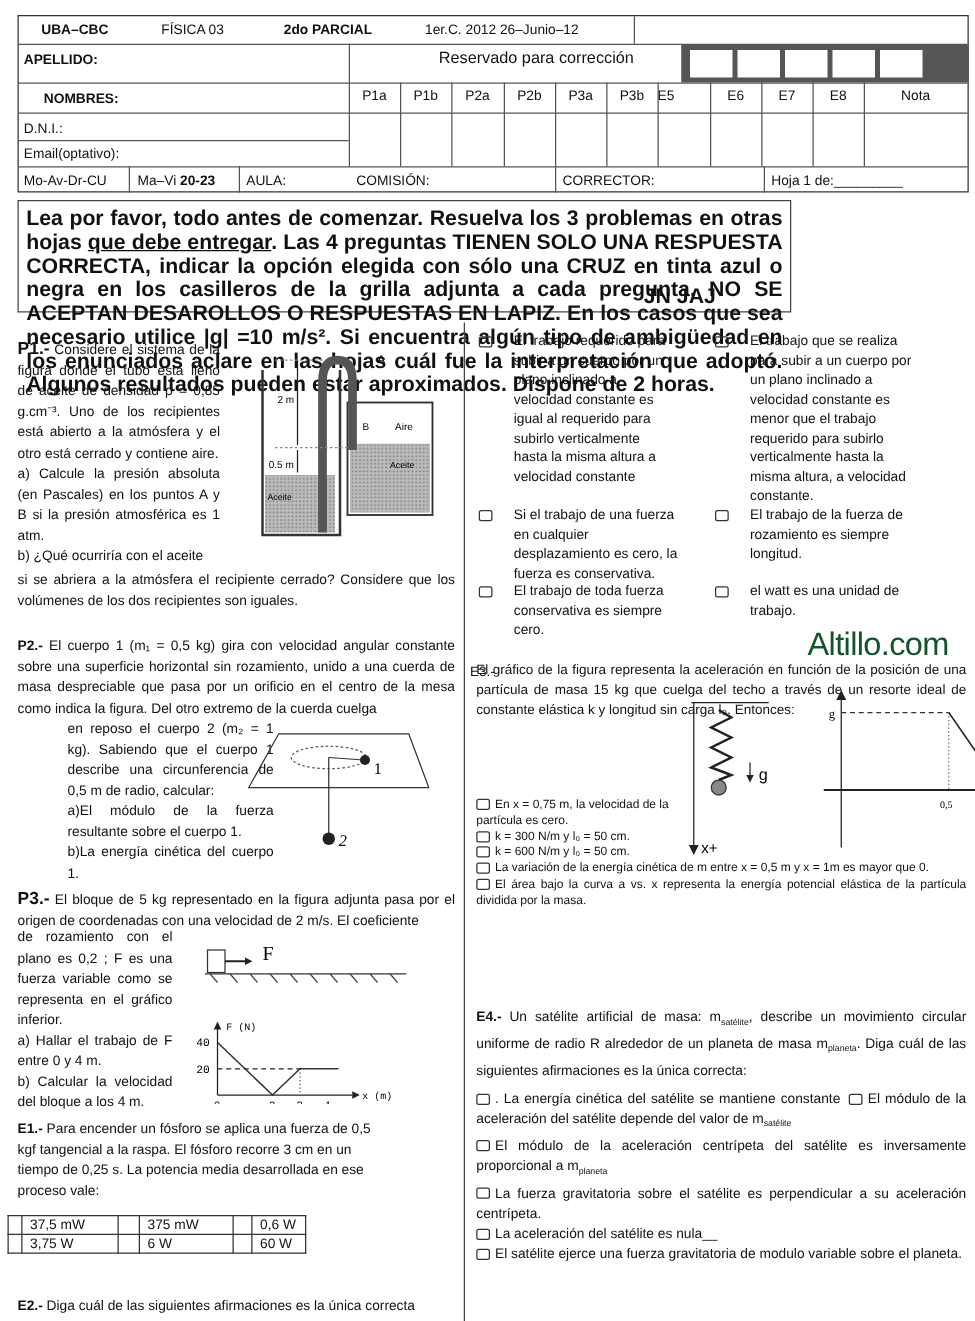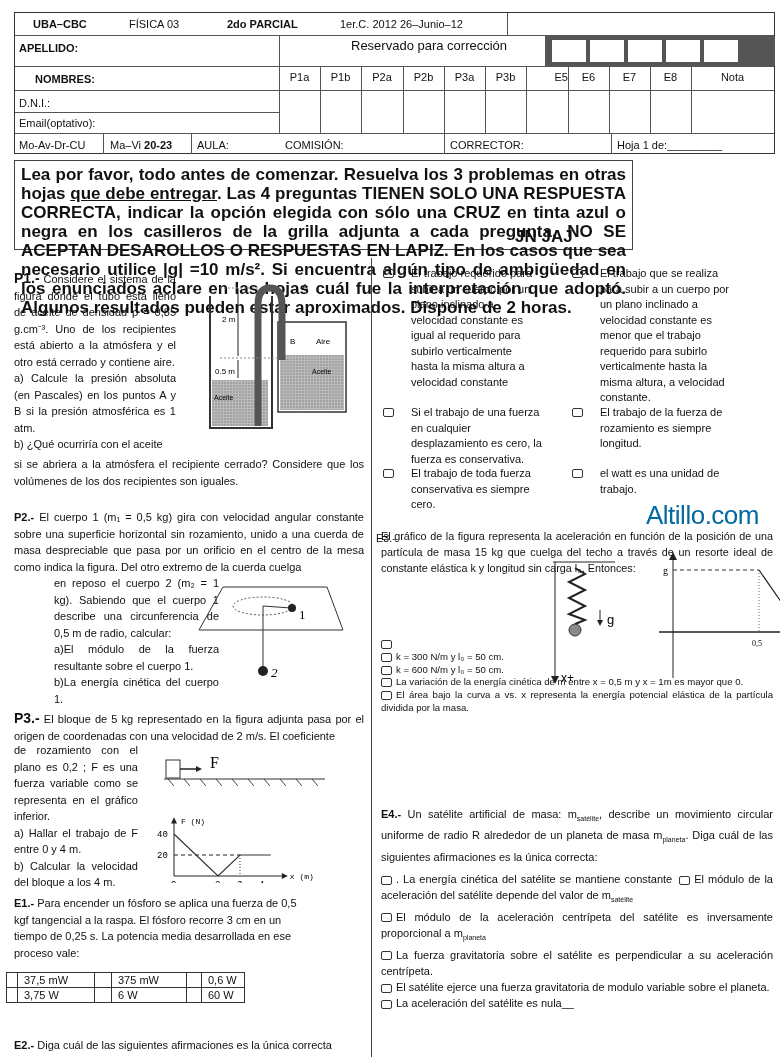--- a/index.html
+++ b/index.html
@@ -13,21 +13,21 @@
            font-size:17px; line-height:19px; text-align:justify; box-sizing:border-box; height:90px;}
   .instr u { text-decoration:underline; }
   .para { position:absolute; font-size:11px; line-height:16.5px; text-align:justify; }
   .para b { font-weight:bold; }
   .big { font-size:14px; font-weight:bold; }
   .divider { position:absolute; left:371px; top:258px; width:1px; height:799px; background:#444; }
   .cb { display:inline-block; width:9px; height:7px; border:1px solid #333; border-radius:2px; vertical-align:middle; margin-right:4px; }
   .opt { position:absolute; font-size:11px; line-height:15.5px; }
   .opt .cb { position:absolute; left:0; top:3px; }
   .opt .t { position:absolute; left:28px; top:0; }
-  .wm { position:absolute; left:646px; top:500px; font-size:26px; color:#0369a1; letter-spacing:-0.5px; }
+  .wm { position:absolute; left:646px; top:500px; font-size:26px; color:#14532d; letter-spacing:-0.5px; }
   table.e1 { position:absolute; left:6px; top:972px; border-collapse:collapse; font-size:11px; }
   table.e1 td { border:1px solid #333; height:14px; padding:0 6px; line-height:14px; }
   table.e1 td.chk { width:10px; padding:0; }
   sub, sup { font-size:7px; }
 </style>
 </head>
 <body>
 
 <div class="abs" style="left:14px;top:12px;width:761px;height:142px;border:1px solid #333;box-sizing:border-box;">
 
@@ -59,21 +59,21 @@
       <div class="abs" style="left: 305px; top: 58px; width: 41px; text-align: center;">P1b</div>
       <div class="vline" style="left: 305px; top: 53px; height: 67px;"></div>
       <div class="abs" style="left: 346px; top: 58px; width: 42px; text-align: center;">P2a</div>
       <div class="vline" style="left: 346px; top: 53px; height: 67px;"></div>
       <div class="abs" style="left: 388px; top: 58px; width: 41px; text-align: center;">P2b</div>
       <div class="vline" style="left: 388px; top: 53px; height: 67px;"></div>
       <div class="abs" style="left: 429px; top: 58px; width: 41px; text-align: center;">P3a</div>
       <div class="vline" style="left: 429px; top: 53px; height: 67px;"></div>
       <div class="abs" style="left: 470px; top: 58px; width: 41px; text-align: center;">P3b</div>
       <div class="vline" style="left: 470px; top: 53px; height: 67px;"></div>
-      <div class="abs" style="left: 511px; top: 58px; width: 42px; text-align: right;">E5</div>
+      <div class="abs" style="left: 511px; top: 58px; width: 42px; text-align: left;">E5</div>
       <div class="vline" style="left: 511px; top: 53px; height: 67px;"></div>
       <div class="abs" style="left: 553px; top: 58px; width: 41px; text-align: center;">E6</div>
       <div class="vline" style="left: 553px; top: 53px; height: 67px;"></div>
       <div class="abs" style="left: 594px; top: 58px; width: 41px; text-align: center;">E7</div>
       <div class="vline" style="left: 594px; top: 53px; height: 67px;"></div>
       <div class="abs" style="left: 635px; top: 58px; width: 41px; text-align: center;">E8</div>
       <div class="vline" style="left: 635px; top: 53px; height: 67px;"></div>
       <div class="abs" style="left: 676px; top: 58px; width: 83px; text-align: center;">Nota</div>
       <div class="vline" style="left: 676px; top: 53px; height: 67px;"></div>
     </div>
@@ -260,21 +260,21 @@
 
 <div class="wm">Altillo.com</div>
 
 <div class="para" style="left:376px;top:530px;width:392px;font-size:10.8px;">
   <span>E3.-</span>
 </div>
 <div class="para" style="left:381px;top:528px;width:392px;font-size:10.8px;line-height:16px;">
   <span id="e3t">El gráfico de la figura representa la aceleración en función de la posición de una partícula de masa 15 kg que cuelga del techo a través de un resorte ideal de constante elástica k y longitud sin carga l₀. Entonces:</span>
 </div>
 <div class="abs" style="left:381px;top:638px;width:392px;font-size:9.6px;line-height:12.8px;">
-  <div style="width:160px;"><span class="cb"></span></div>
+  <div style="width:160px;"><span class="cb"></span><span>En x = 0,75 m, la velocidad de la partícula es cero.</span></div>
   <div><span class="cb"></span><span>k = 300 N/m y l₀ = 50 cm.</span></div>
   <div><span class="cb"></span><span>k = 600 N/m y l₀ = 50 cm.</span></div>
   <div style="text-align:justify;"><span class="cb"></span><span>La variación de la energía cinética de m entre x = 0,5 m y x = 1m es mayor que 0.</span></div>
   <div style="text-align:justify;"><span class="cb"></span><span>El área bajo la curva a vs. x representa la energía potencial elástica de la partícula dividida por la masa.</span></div>
 </div>
 <svg class="abs" style="left:545px;top:548px;" width="235" height="140">
   <line x1="8" y1="14" x2="70" y2="14" stroke="#222"></line>
   <line x1="10" y1="14" x2="10" y2="132" stroke="#222"></line>
   <polygon points="6,128 10,136 14,128" fill="#222"></polygon>
   <text x="16" y="134" font-size="12" font-family="Liberation Sans, sans-serif">x+</text>
@@ -305,15 +305,15 @@
   <b>E4.-</b>
   <span id="e4text">Un satélite artificial de masa:  m<sub>satélite</sub>, describe un movimiento circular uniforme de radio R alrededor de un planeta de masa m<sub>planeta</sub>. Diga cuál de las siguientes afirmaciones es la única correcta:</span>
 </div>
 <div class="abs" style="left:381px;top:871px;width:392px;font-size:11px;line-height:16.3px;text-align:justify;">
   <div>
     <span><span class="cb"></span><span>. La energía cinética del satélite se mantiene constante</span></span>
     <span><span class="cb" style="margin-left:3px;"></span><span id="e4o1">El módulo de la aceleración del satélite depende del valor de m<sub>satélite</sub></span></span>
   </div>
   <div><span class="cb"></span><span id="e4o2">El módulo de la aceleración centrípeta del satélite es inversamente proporcional a m<sub>planeta</sub></span></div>
   <div><span class="cb"></span><span>La fuerza gravitatoria sobre el satélite es perpendicular a su aceleración centrípeta.</span></div>
+  <div><span class="cb"></span><span>La aceleración del satélite es nula__</span></div>
   <div><span class="cb"></span><span>El satélite ejerce una fuerza gravitatoria de modulo variable sobre el planeta.</span></div>
-  <div><span class="cb"></span><span>La aceleración del satélite es nula__</span></div>
 </div>
 
 </body></html>

